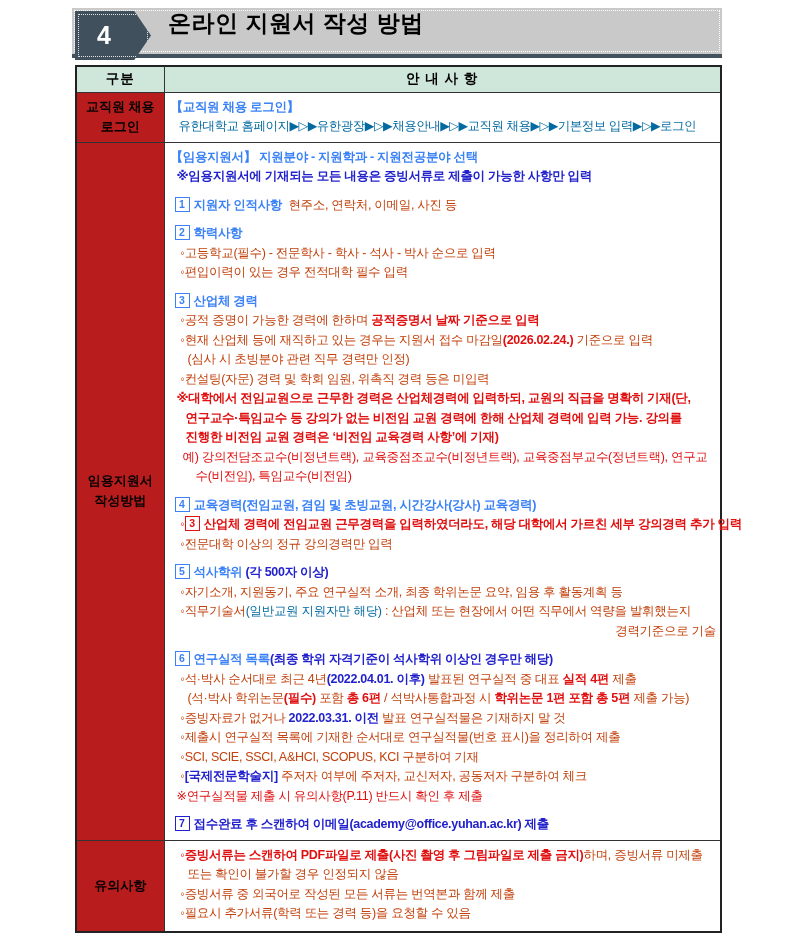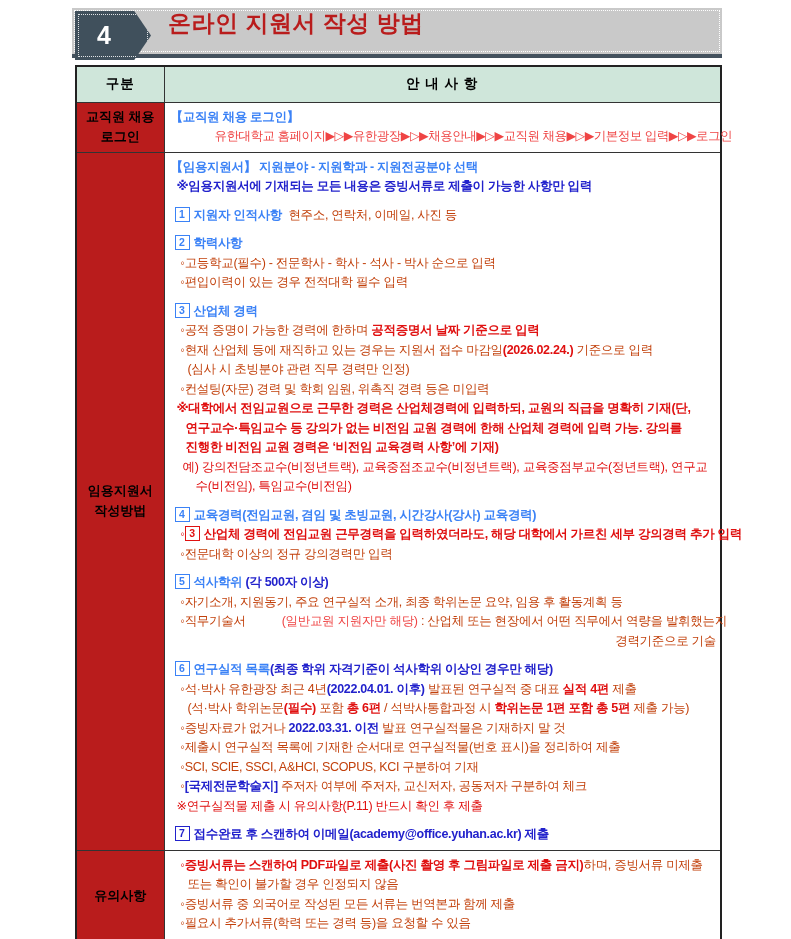--- a/index.html
+++ b/index.html
@@ -24,33 +24,33 @@
     z-index:2;
   }
   .badge .inner-dots{
     position:absolute;inset:3px;border:1px dotted rgba(255,255,255,.85);
   }
   .badge .num{
     color:#ffffff;font-size:25px;font-weight:bold;padding-left:22px;line-height:1;
   }
   .title-text{
     position:absolute;left:96px;top:0;height:30px;display:flex;align-items:center;
-    font-size:23px;font-weight:bold;color:#b91c1c;letter-spacing:.5px;white-space:nowrap;
+    font-size:23px;font-weight:bold;color:#000000;letter-spacing:.5px;white-space:nowrap;
   }
   
   table.doc{
     position:absolute;left:75px;top:65px;width:647px;
     border-collapse:collapse;table-layout:fixed;
   }
   table.doc td,table.doc th{border:1px solid #333;box-sizing:border-box;}
   table.doc{border:2px solid #222;}
   col.c-label{width:88px;}
   th.hdr{
     background:#cfe6da;font-size:13.5px;font-weight:bold;color:#000;
-    height:36px;text-align:center;letter-spacing:1px;
+    height:26px;text-align:center;letter-spacing:1px;
   }
   td.label-cell{
     text-align:center;vertical-align:middle;font-weight:bold;font-size:13px;
     color:#000;line-height:20px;background:#b91c1c;
   }
   td.content-cell{
     vertical-align:top;padding:5px 4px 5px 4px;background:#fff;
   }
   
   .ln{white-space:nowrap;line-height:19.5px;font-size:12.5px;letter-spacing:-0.3px;color:#111;}
@@ -63,21 +63,21 @@
   .ln-ex{padding-left:14px;}
   .ln-exc{padding-left:27px;}
   .ln-center{text-align:right;padding-left:0;}
   .ln-path{padding-left:10px;letter-spacing:-0.5px;}
   .gap{margin-top:9px;}
   
   .t-k{color:#c2410c;}
   .t-kb{color:#3b82f6;font-weight:bold;}
   .t-r{color:#e01010;text-align:center;}
   .t-rb{color:#e01010;font-weight:bold;}
-  .t-b{color:#ef4444;margin-left:36px;}
+  .t-b{color:#0369a1;}
   .t-bb{color:#2222cc;font-weight:bold;}
   .nbox{
     display:inline-block;border:1.5px solid currentColor;
     width:13px;height:13px;line-height:13px;text-align:center;
     font-size:10.5px;margin-right:4px;vertical-align:1px;font-weight:bold;
     letter-spacing:0;
   }
 </style>
 </head>
 <body>
@@ -133,21 +133,21 @@
           <div class="ln ln-ex"><span class="t-r">예) 강의전담조교수(비정년트랙), 교육중점조교수(비정년트랙), 교육중점부교수(정년트랙), 연구교</span></div>
           <div class="ln ln-exc"><span class="t-r">수(비전임), 특임교수(비전임)</span></div>
           <div class="ln ln-sec gap"><span class="nbox t-kb">4</span><span class="t-kb">교육경력(전임교원, 겸임 및 초빙교원, 시간강사(강사) 교육경력)</span></div>
           <div class="ln ln-b"><span class="t-r">◦</span><span class="nbox t-rb">3</span><span class="t-rb">산업체 경력에 전임교원 근무경력을 입력하였더라도, 해당 대학에서 가르친 세부 강의경력 추가 입력</span></div>
           <div class="ln ln-b"><span class="t-k">◦전문대학 이상의 정규 강의경력만 입력</span></div>
           <div class="ln ln-sec gap"><span class="nbox t-kb">5</span><span class="t-kb">석사학위 </span><span class="t-bb">(각 500자 이상)</span></div>
           <div class="ln ln-b"><span class="t-k">◦자기소개, 지원동기, 주요 연구실적 소개, 최종 학위논문 요약, 임용 후 활동계획 등</span></div>
           <div class="ln ln-b"><span class="t-k">◦직무기술서</span><span class="t-b">(일반교원 지원자만 해당)</span><span class="t-k"> : 산업체 또는 현장에서 어떤 직무에서 역량을 발휘했는지</span></div>
           <div class="ln ln-center"><span class="t-k">경력기준으로 기술</span></div>
           <div class="ln ln-sec gap"><span class="nbox t-kb">6</span><span class="t-kb">연구실적 목록</span><span class="t-bb">(최종 학위 자격기준이 석사학위 이상인 경우만 해당)</span></div>
-          <div class="ln ln-b"><span class="t-k">◦석·박사 유한광장 최근 4년</span><span class="t-bb">(2022.04.01. 이후)</span><span class="t-k"> 발표된 연구실적 중 대표 </span><span class="t-rb">실적 4편</span><span class="t-k"> 제출</span></div>
+          <div class="ln ln-b"><span class="t-k">◦석·박사 순서대로 최근 4년</span><span class="t-bb">(2022.04.01. 이후)</span><span class="t-k"> 발표된 연구실적 중 대표 </span><span class="t-rb">실적 4편</span><span class="t-k"> 제출</span></div>
           <div class="ln ln-c"><span class="t-k">(석·박사 학위논문</span><span class="t-rb">(필수)</span><span class="t-k"> 포함 </span><span class="t-rb">총 6편</span><span class="t-k"> / 석박사통합과정 시 </span><span class="t-rb">학위논문 1편 포함 총 5편</span><span class="t-k"> 제출 가능)</span></div>
           <div class="ln ln-b"><span class="t-k">◦증빙자료가 없거나 </span><span class="t-bb">2022.03.31. 이전</span><span class="t-k"> 발표 연구실적물은 기재하지 말 것</span></div>
           <div class="ln ln-b"><span class="t-k">◦제출시 연구실적 목록에 기재한 순서대로 연구실적물(번호 표시)을 정리하여 제출</span></div>
           <div class="ln ln-b"><span class="t-k">◦SCI, SCIE, SSCI, A&amp;HCI, SCOPUS, KCI 구분하여 기재</span></div>
           <div class="ln ln-b"><span class="t-k">◦</span><span class="t-bb">[국제전문학술지]</span><span class="t-k"> 주저자 여부에 주저자, 교신저자, 공동저자 구분하여 체크</span></div>
           <div class="ln ln-star"><span class="t-r">※연구실적물 제출 시 유의사항(P.11) 반드시 확인 후 제출</span></div>
           <div class="ln ln-sec gap"><span class="nbox t-bb">7</span><span class="t-bb">접수완료 후 스캔하여 이메일(academy@office.yuhan.ac.kr) 제출</span></div>
         </td>
   </tr>
   <tr style="height:92px;">

